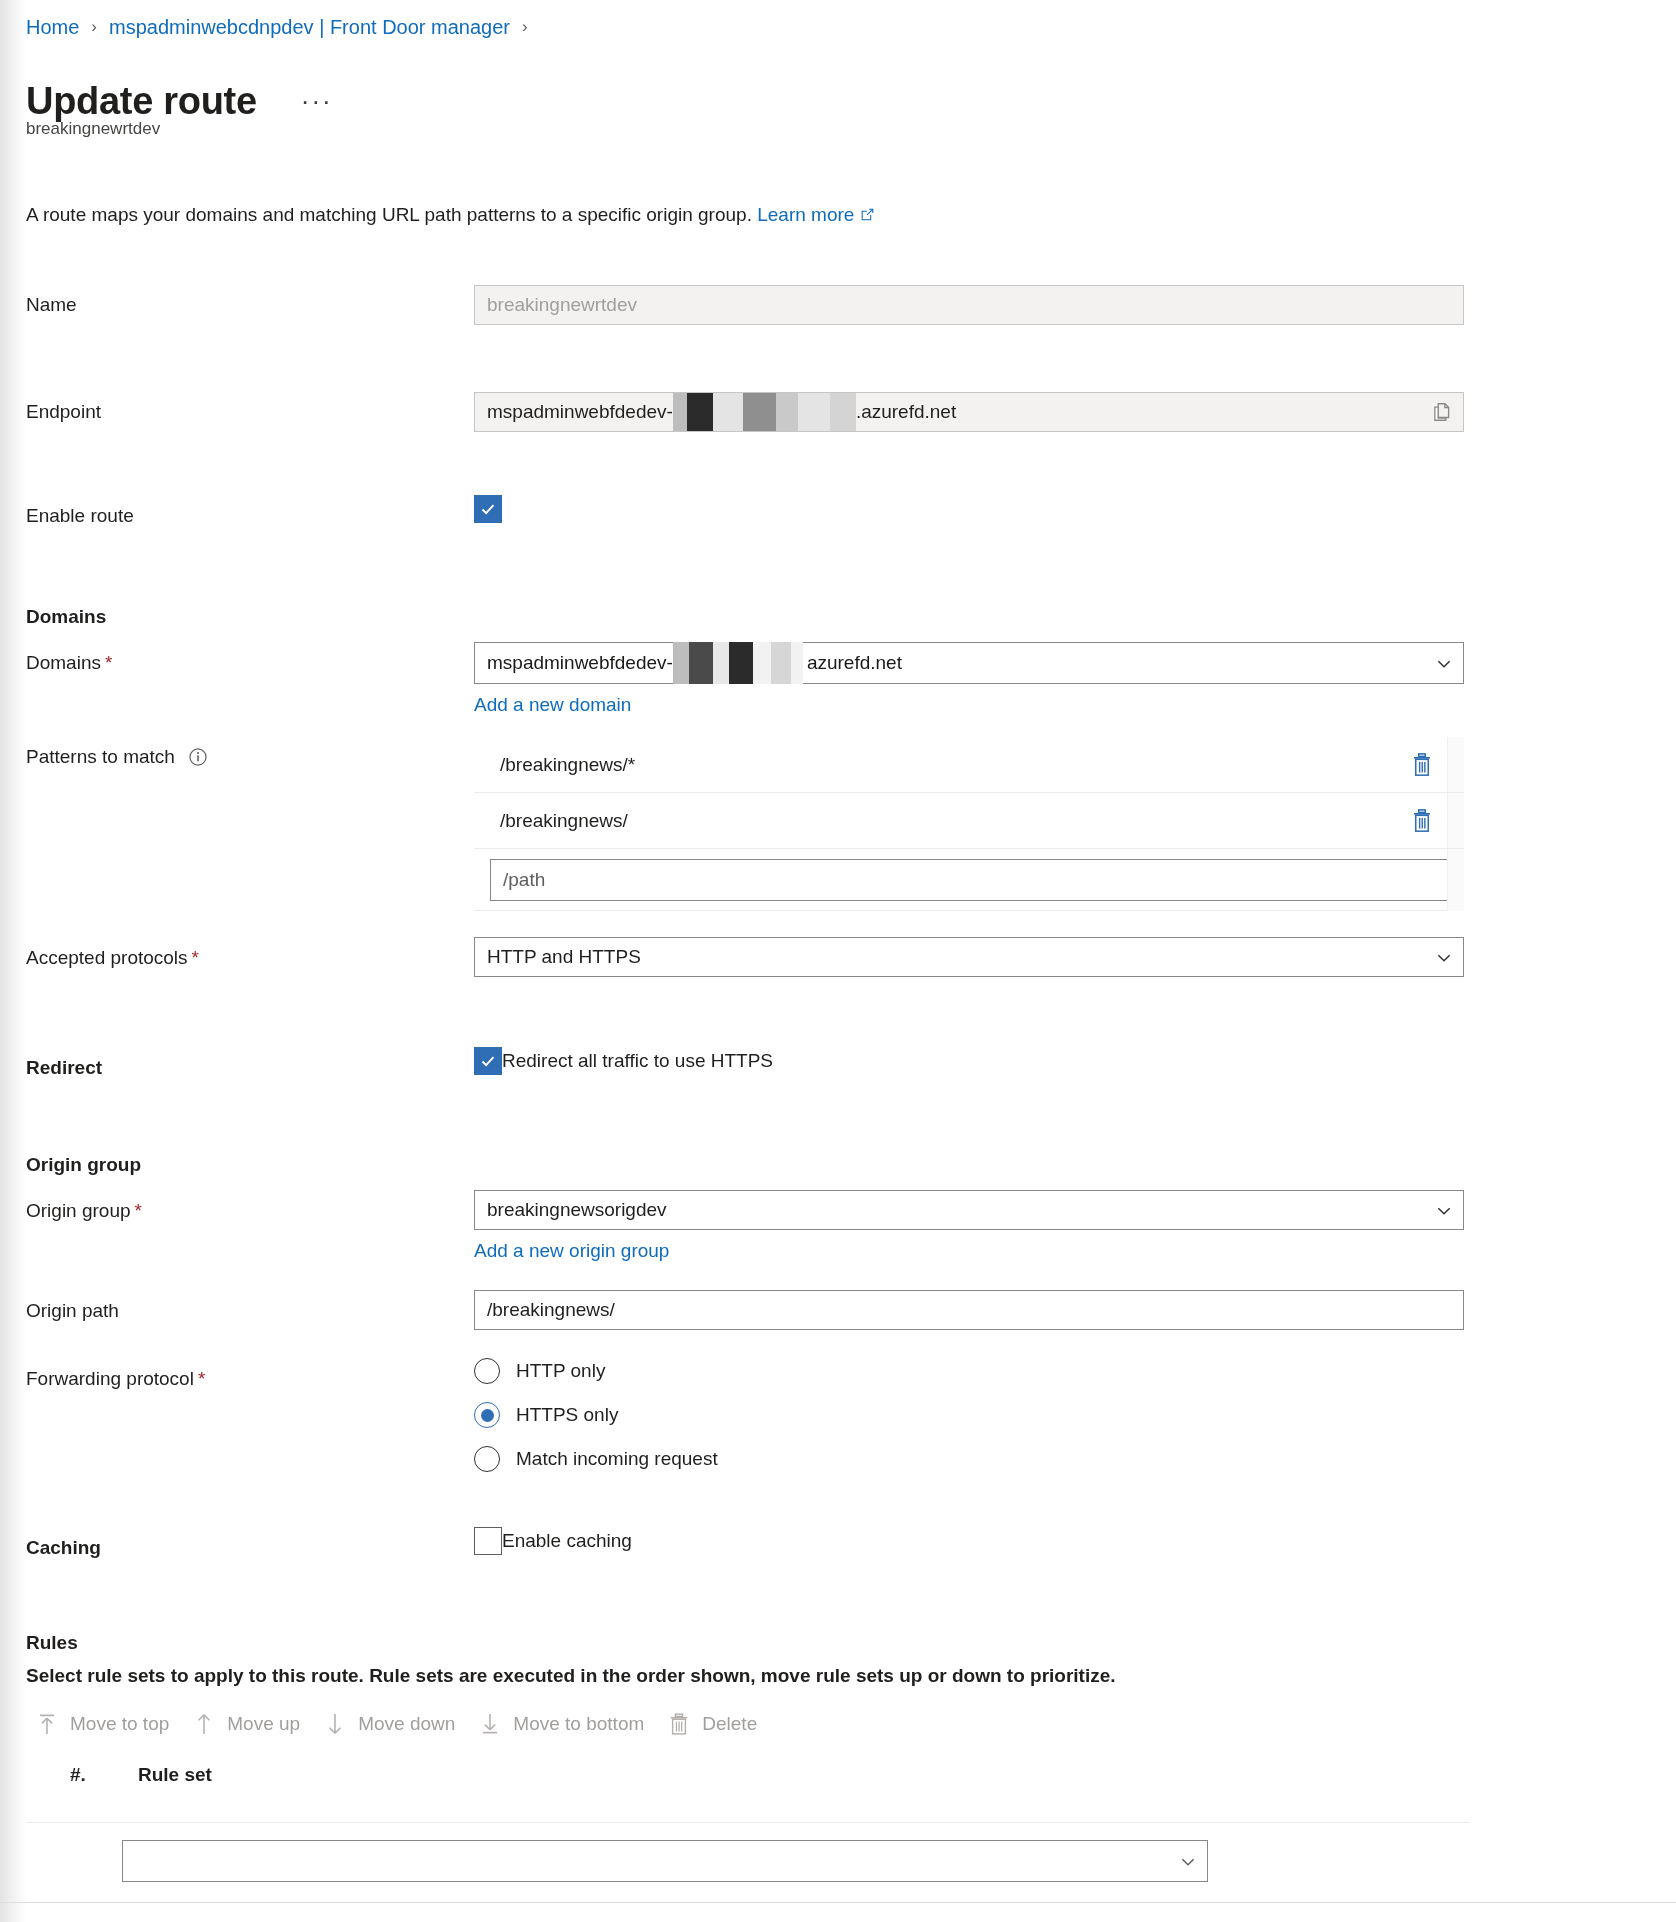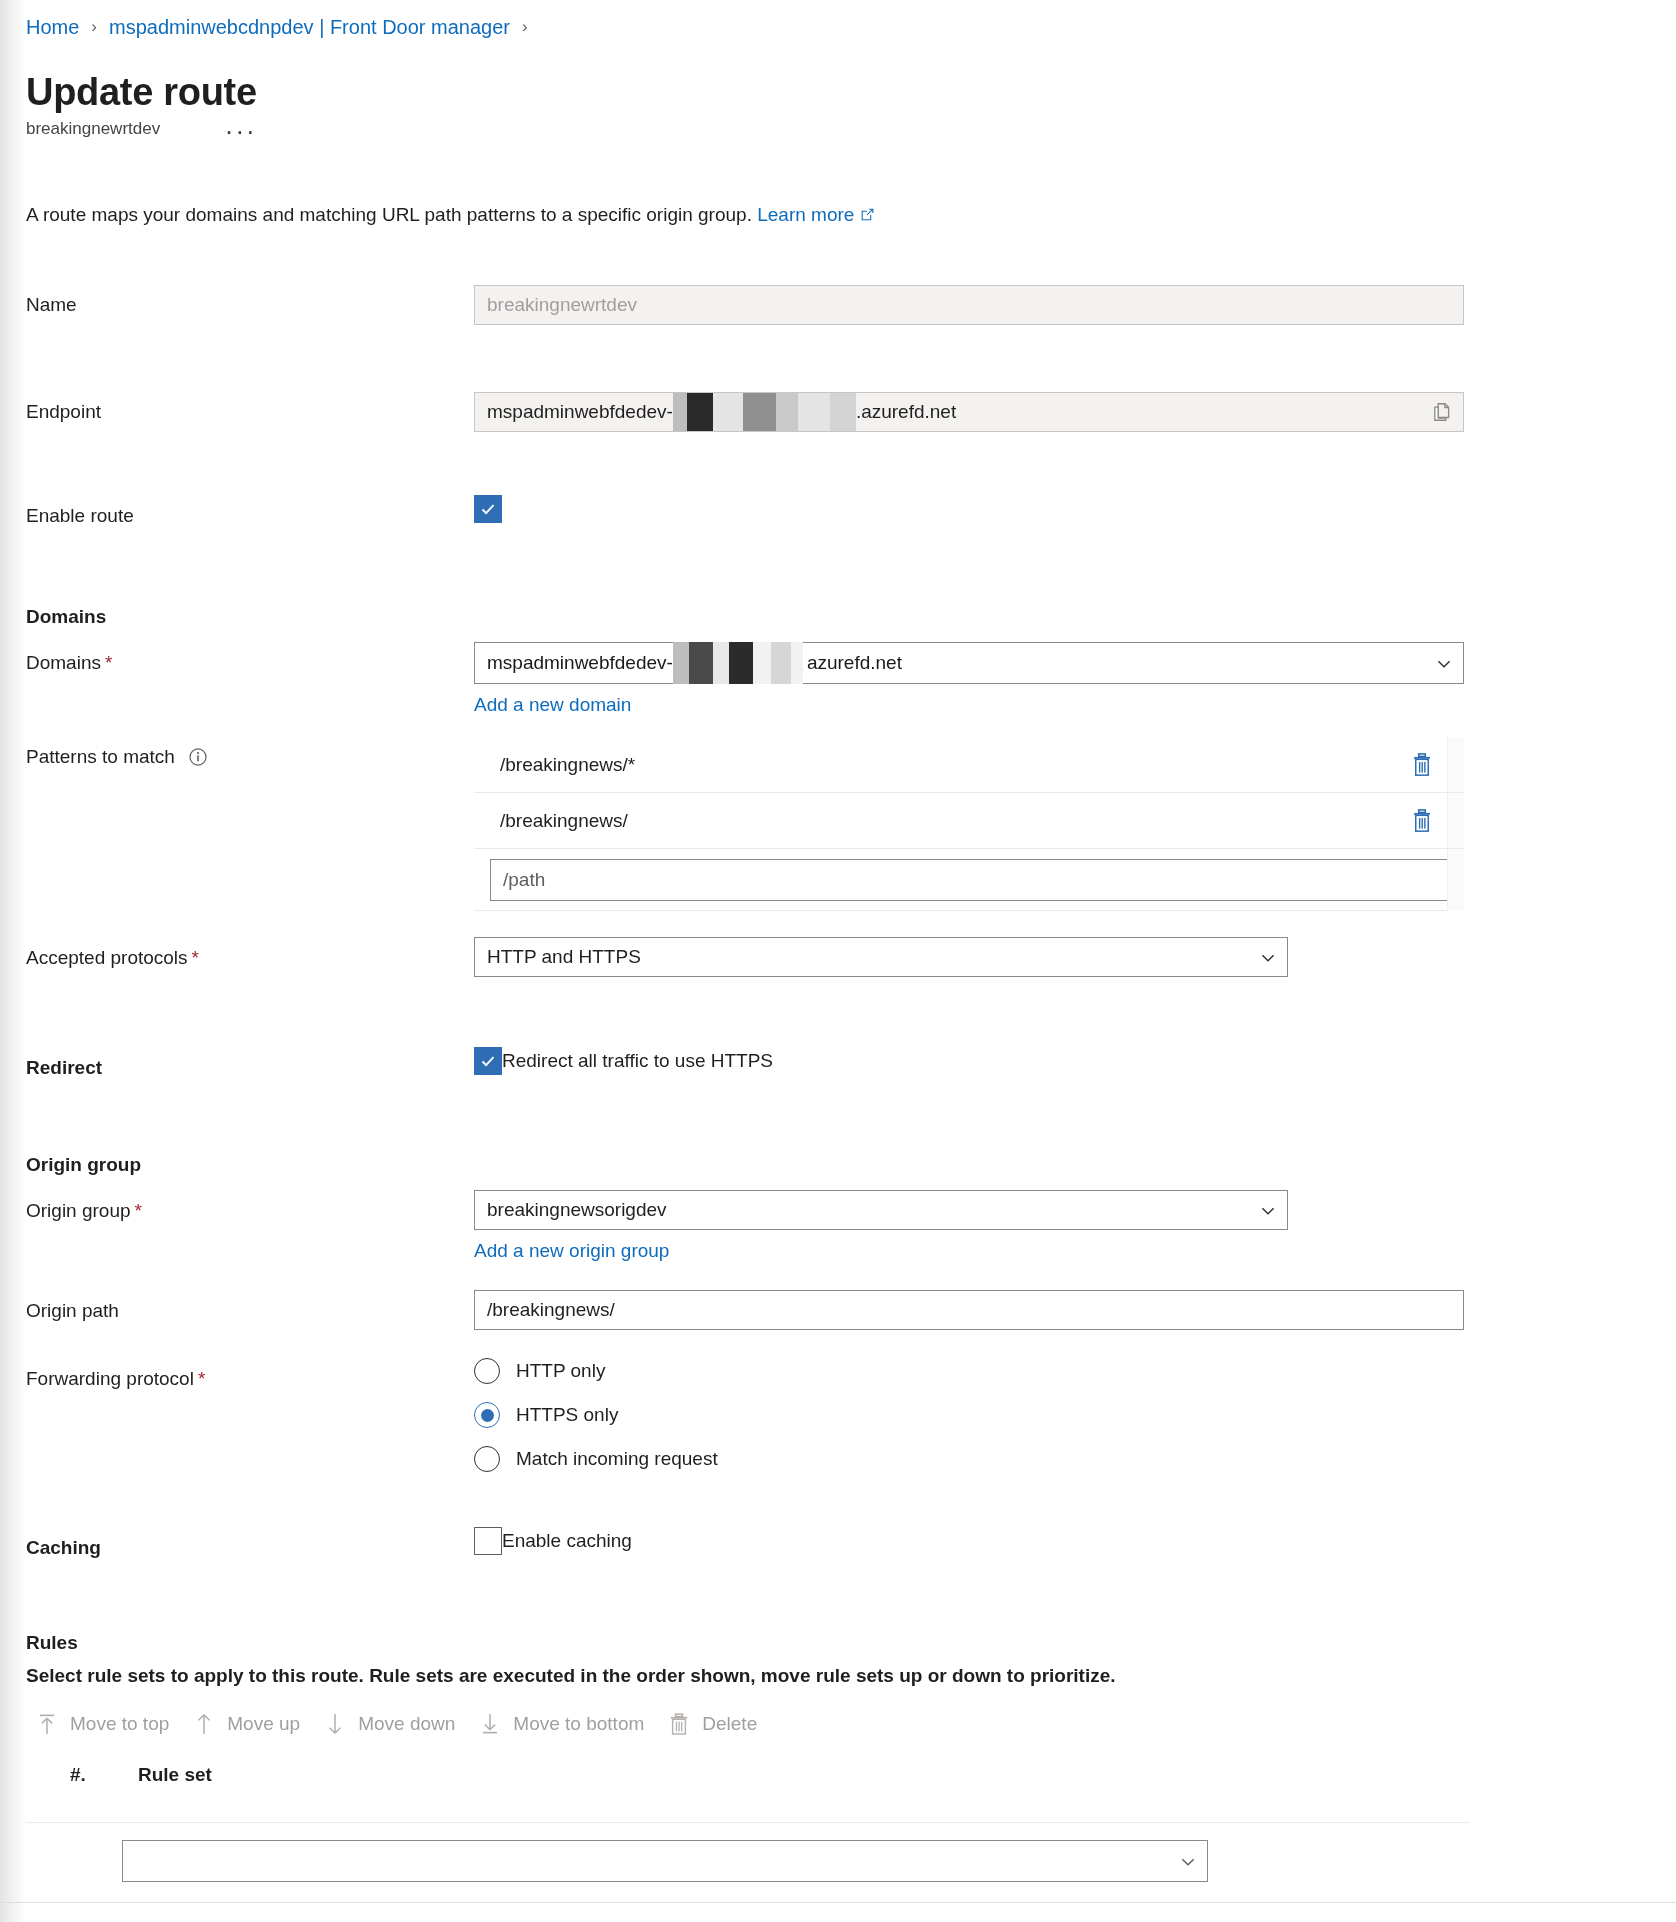--- a/index.html
+++ b/index.html
@@ -32,22 +32,22 @@
     white-space: nowrap;
   }
   .crumb-link { color: #0f6cbd; cursor: pointer; }
   .crumb-sep {
     color: #605e5c; margin: 0 12px; font-size: 17px;
     display: inline-block;
   }
 
   
   .title-row {
-    position: absolute; left: 26px; top: 68px;
-    display: flex; align-items: flex-end; gap: 0; flex-direction: column;
+    position: absolute; left: 26px; top: 77px;
+    display: flex; align-items: flex-end; gap: 0;
   }
   .page-title {
     font-size: 38px; line-height: 48px; font-weight: bold;
     letter-spacing: -0.3px; color: #201f1e;
   }
   .title-ellipsis {
     font-size: 26px; color: #3b3a39; margin-left: 44px;
     margin-bottom: 8px; cursor: pointer; letter-spacing: 2px;
   }
   .subtitle {
@@ -86,21 +86,21 @@
     outline: none;
   }
   input.tb::placeholder { color: #605e5c; }
   input.tb:disabled, .fake-input.disabled {
     background: #f3f2f1; border-color: #c8c6c4; color: #a19f9d;
   }
 
   
   .selectbox {
     position: relative;
-    width: 814px; height: 40px;
+    width: 990px; height: 40px;
     border: 1px solid #8a8886; background: #fff;
     display: flex; align-items: center;
     font-size: 19px; color: #201f1e;
     padding: 0 40px 0 12px;
     cursor: pointer;
   }
   .chev {
     position: absolute; right: 12px; top: 50%;
     transform: translateY(-50%);
     width: 16px; height: 16px;

